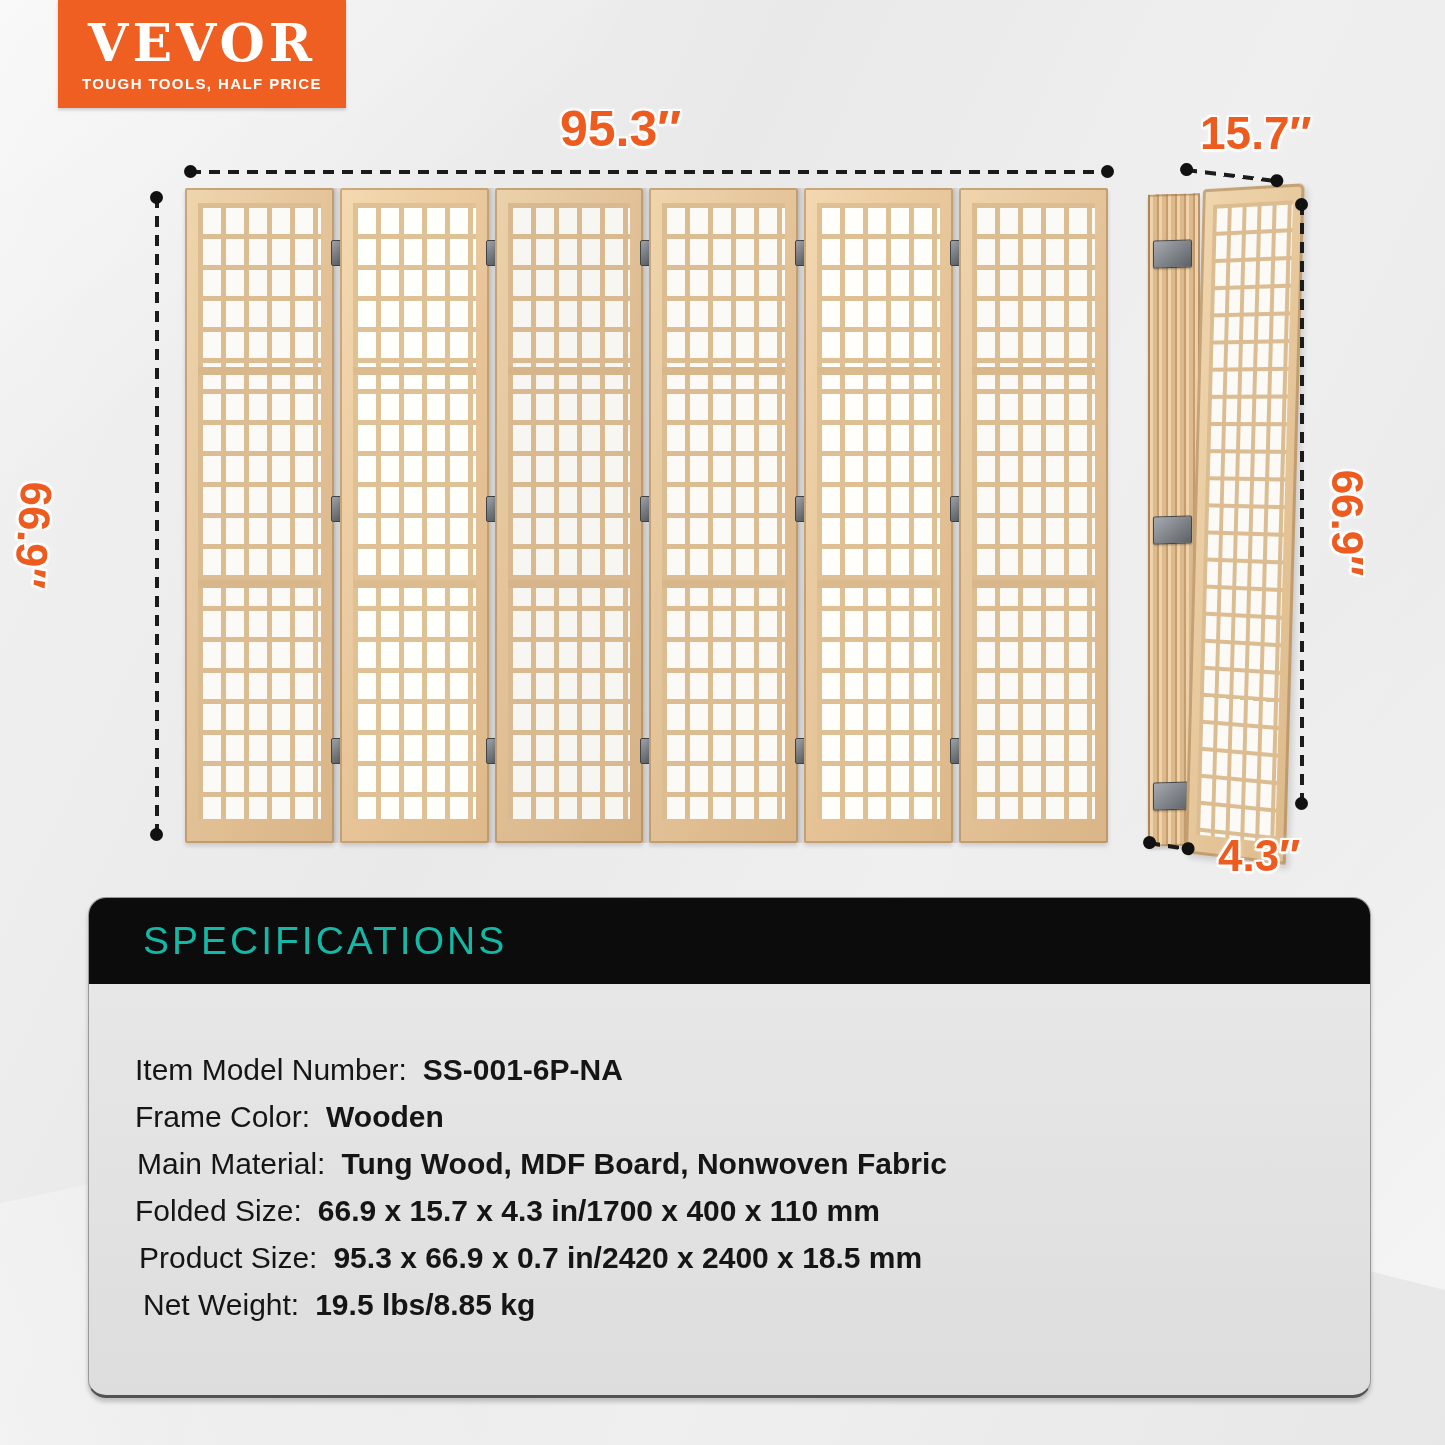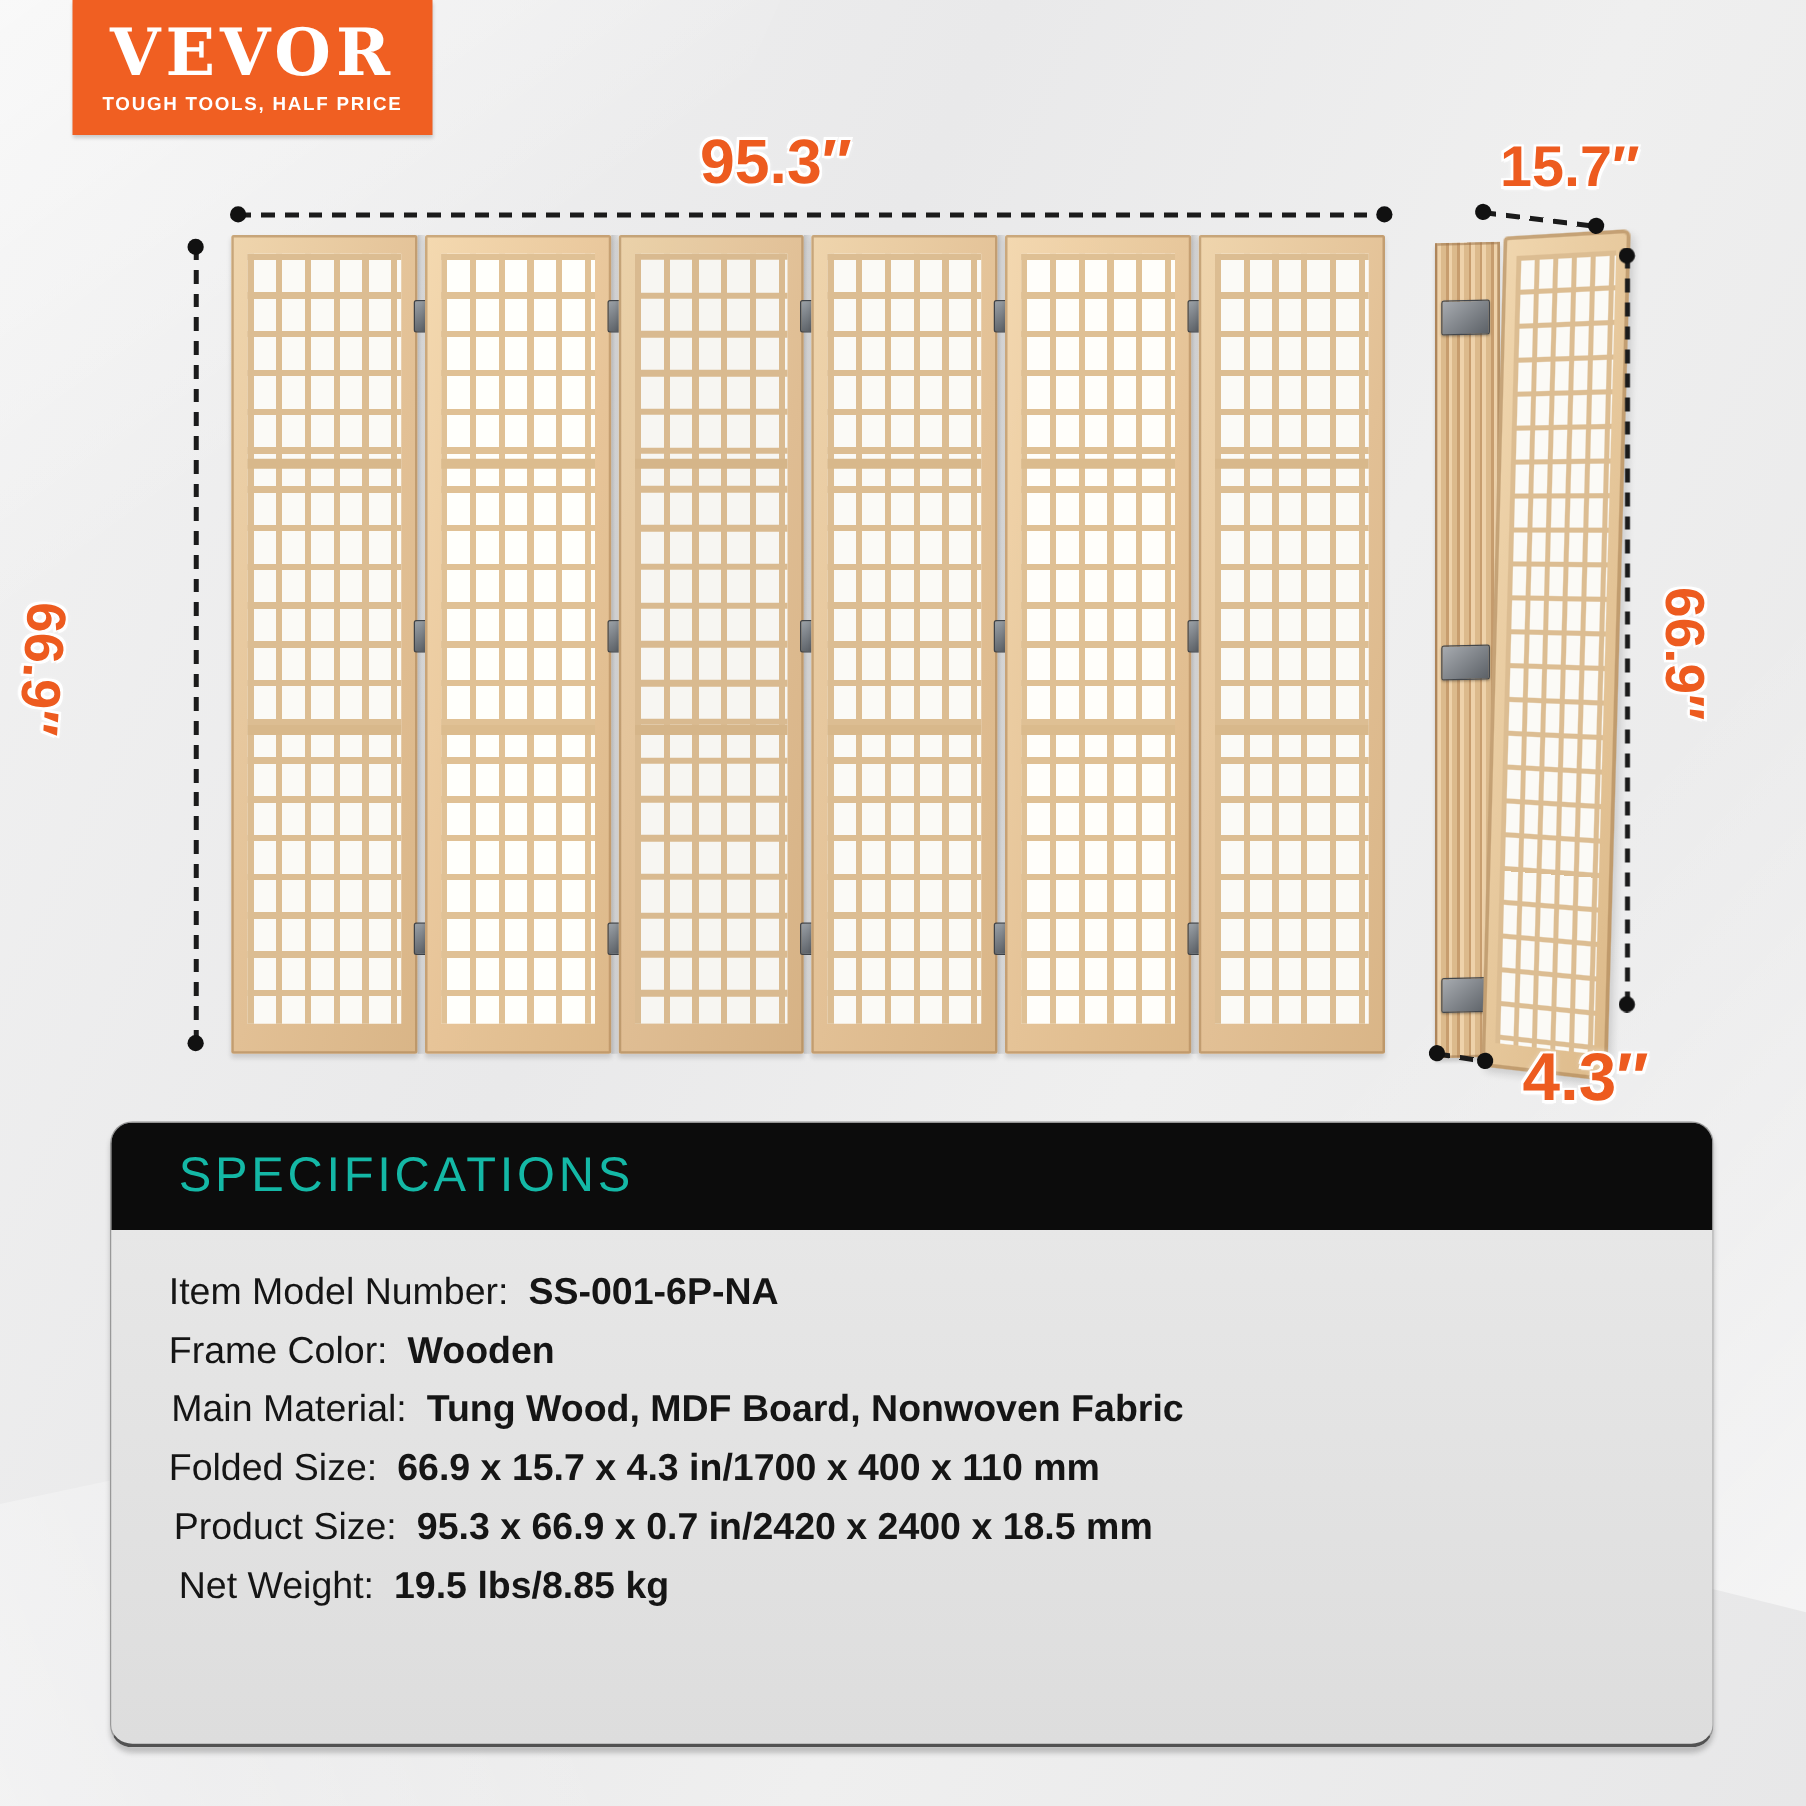--- a/index.html
+++ b/index.html
@@ -34,21 +34,21 @@
   .line-top{left:190px;top:170px;width:918px;}
   .line-left{left:155px;top:197px;height:638px;}
   .line-right{left:1300px;top:204px;height:600px;}
   .line-fold-w{left:1186px;top:168px;width:92px;transform:rotate(7deg);transform-origin:left center;}
   .line-fold-d{left:1149px;top:841px;width:40px;transform:rotate(9deg);transform-origin:left center;}
 
   .dim{position:absolute;color:#ed5b1f;font-weight:700;white-space:nowrap;
     text-shadow:-2px -2px 0 #fff,2px -2px 0 #fff,-2px 2px 0 #fff,2px 2px 0 #fff,0 3px 1px rgba(255,255,255,.95),0 0 6px #fff;}
   .dim-953{left:560px;top:100px;font-size:50px;}
   .dim-157{left:1200px;top:106px;font-size:46px;}
-  .dim-43{left:1218px;top:831px;font-size:54px;}
+  .dim-43{left:1218px;top:831px;font-size:44px;}
   .dim-669l{left:-52px;top:510px;width:170px;text-align:center;font-size:44px;transform:rotate(94deg);}
   .dim-669r{left:1262px;top:498px;width:170px;text-align:center;font-size:44px;transform:rotate(90deg);}
 
   
   .screen-front{position:absolute;left:185px;top:188px;width:923px;height:655px;display:flex;}
   .panel{flex:1;position:relative;
     background:linear-gradient(105deg,#efd5ad,#e2c095 55%,#d9b587);
     box-shadow:inset 0 0 0 2px rgba(168,128,82,.55),0 3px 4px rgba(0,0,0,.14);
     border-radius:2px;}
   .panel:nth-child(3){filter:brightness(1.02);}
@@ -92,21 +92,21 @@
       repeating-linear-gradient(to right,#dcbd92 0 4px,rgba(0,0,0,0) 4px 15px);}
 
   
   .spec-card{position:absolute;left:88px;top:897px;width:1281px;height:497px;
     border-radius:18px;overflow:hidden;
     background:linear-gradient(180deg,#e9e9e9,#dddddd);
     border:1px solid #989898;border-bottom:3px solid #525252;
     box-shadow:0 4px 4px rgba(70,70,70,.28);}
   .spec-header{height:86px;background:#0c0c0c;display:flex;align-items:center;
     padding-left:54px;color:#14b8a6;font-size:39px;letter-spacing:3px;}
-  .spec-body{padding:26px 0 0 46px;font-size:30px;color:#151515;}
+  .spec-body{padding:26px 0 0 46px;font-size:30px;color:#151515;margin-top:36px;}
   .row{line-height:47px;white-space:nowrap;}
   .lbl{font-weight:400;}
   .val{font-weight:700;margin-left:16px;}
   .cols{position:relative;}
   .col-right{position:absolute;left:752px;top:0;}
   .ind2{padding-left:2px;} .ind4{padding-left:4px;} .ind8{padding-left:8px;} .ind12{padding-left:12px;}
 </style>
 </head>
 <body>
 

